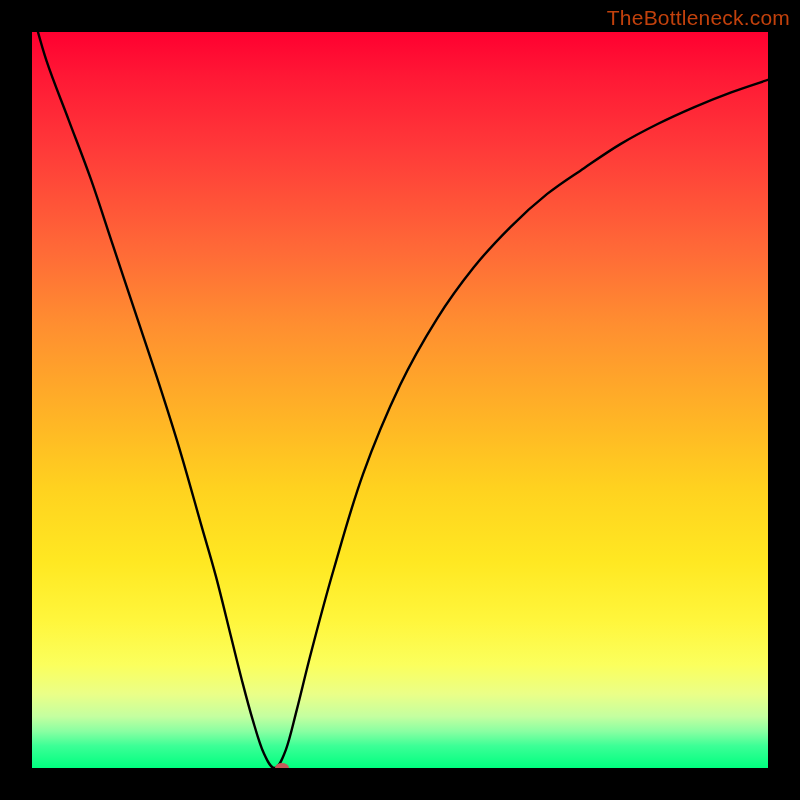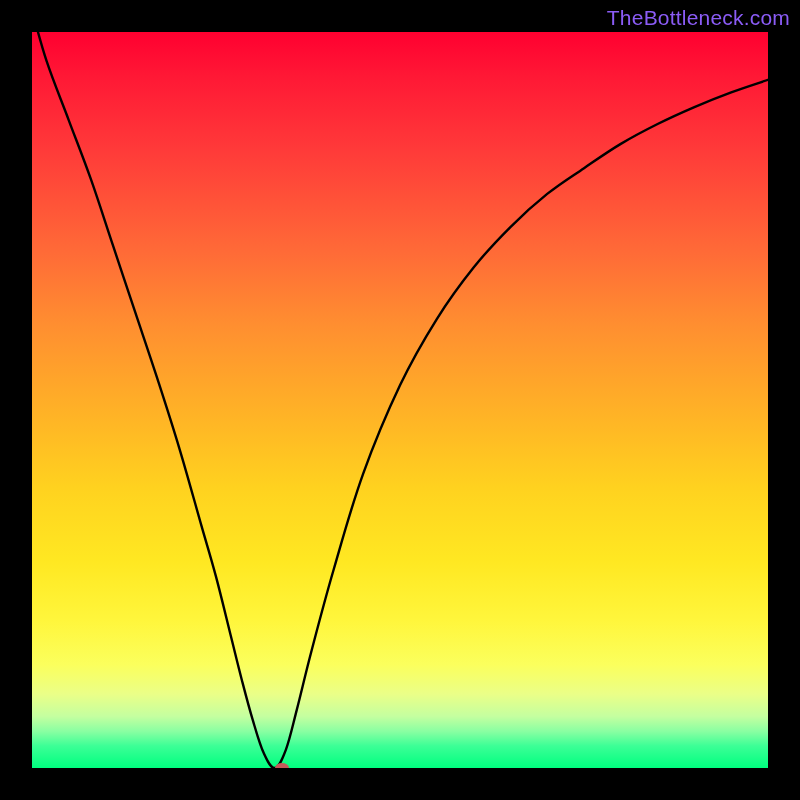--- a/index.html
+++ b/index.html
@@ -47,21 +47,21 @@
       #c4ffa0 93%,
       #8affa2 95%,
       #3cff96 97%,
       #00ff7f 100%
     );
   }
   .watermark {
     position: absolute;
     top: 6px;
     right: 10px;
-    color: #8b5cf6;
+    color: #c2410c;
     font-size: 21px;
     font-weight: 500;
     letter-spacing: 0.2px;
     user-select: none;
   }
   .dot {
     position: absolute;
     width: 14px;
     height: 10px;
     border-radius: 50%;

